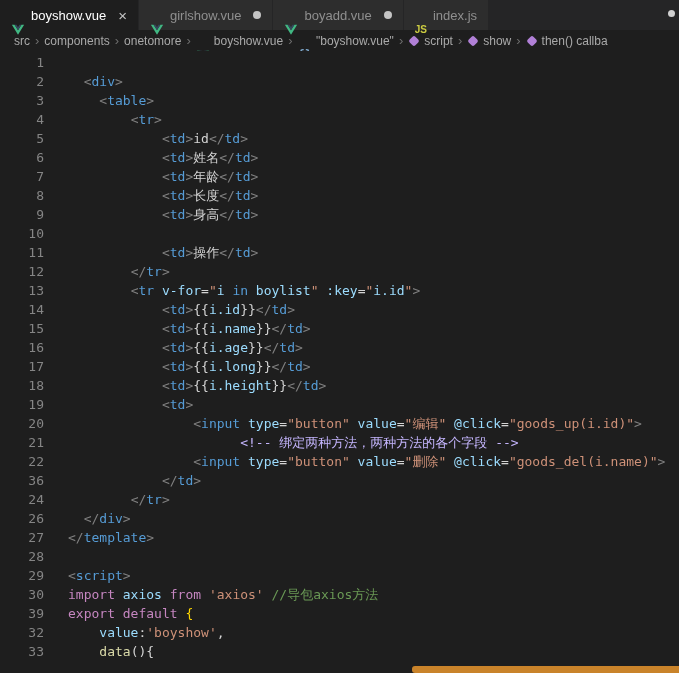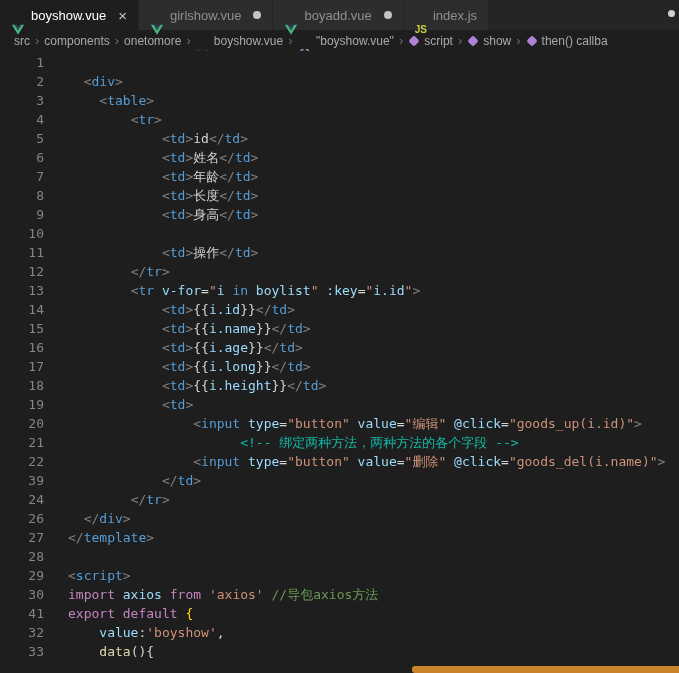--- a/index.html
+++ b/index.html
@@ -149,27 +149,27 @@
     <div class="line"><span class="ln">11</span><span class="codetxt"><span style="color: rgb(212, 212, 212);">            </span><span style="color: rgb(128, 128, 128);">&lt;</span><span style="color: rgb(86, 156, 214);">td</span><span style="color: rgb(128, 128, 128);">&gt;</span><span style="color: rgb(212, 212, 212);">操作</span><span style="color: rgb(128, 128, 128);">&lt;/</span><span style="color: rgb(86, 156, 214);">td</span><span style="color: rgb(128, 128, 128);">&gt;</span></span></div>
     <div class="line"><span class="ln">12</span><span class="codetxt"><span style="color: rgb(212, 212, 212);">        </span><span style="color: rgb(128, 128, 128);">&lt;/</span><span style="color: rgb(86, 156, 214);">tr</span><span style="color: rgb(128, 128, 128);">&gt;</span></span></div>
     <div class="line"><span class="ln">13</span><span class="codetxt"><span style="color: rgb(212, 212, 212);">        </span><span style="color: rgb(128, 128, 128);">&lt;</span><span style="color: rgb(86, 156, 214);">tr</span><span style="color: rgb(156, 220, 254);"> v-for</span><span style="color: rgb(212, 212, 212);">=</span><span style="color: rgb(206, 145, 120);">"</span><span style="color: rgb(156, 220, 254);">i</span><span style="color: rgb(86, 156, 214);"> in</span><span style="color: rgb(156, 220, 254);"> boylist</span><span style="color: rgb(206, 145, 120);">"</span><span style="color: rgb(156, 220, 254);"> :key</span><span style="color: rgb(212, 212, 212);">=</span><span style="color: rgb(206, 145, 120);">"</span><span style="color: rgb(156, 220, 254);">i.id</span><span style="color: rgb(206, 145, 120);">"</span><span style="color: rgb(128, 128, 128);">&gt;</span></span></div>
     <div class="line"><span class="ln">14</span><span class="codetxt"><span style="color: rgb(212, 212, 212);">            </span><span style="color: rgb(128, 128, 128);">&lt;</span><span style="color: rgb(86, 156, 214);">td</span><span style="color: rgb(128, 128, 128);">&gt;</span><span style="color: rgb(212, 212, 212);">{{</span><span style="color: rgb(156, 220, 254);">i.id</span><span style="color: rgb(212, 212, 212);">}}</span><span style="color: rgb(128, 128, 128);">&lt;/</span><span style="color: rgb(86, 156, 214);">td</span><span style="color: rgb(128, 128, 128);">&gt;</span></span></div>
     <div class="line"><span class="ln">15</span><span class="codetxt"><span style="color: rgb(212, 212, 212);">            </span><span style="color: rgb(128, 128, 128);">&lt;</span><span style="color: rgb(86, 156, 214);">td</span><span style="color: rgb(128, 128, 128);">&gt;</span><span style="color: rgb(212, 212, 212);">{{</span><span style="color: rgb(156, 220, 254);">i.name</span><span style="color: rgb(212, 212, 212);">}}</span><span style="color: rgb(128, 128, 128);">&lt;/</span><span style="color: rgb(86, 156, 214);">td</span><span style="color: rgb(128, 128, 128);">&gt;</span></span></div>
     <div class="line"><span class="ln">16</span><span class="codetxt"><span style="color: rgb(212, 212, 212);">            </span><span style="color: rgb(128, 128, 128);">&lt;</span><span style="color: rgb(86, 156, 214);">td</span><span style="color: rgb(128, 128, 128);">&gt;</span><span style="color: rgb(212, 212, 212);">{{</span><span style="color: rgb(156, 220, 254);">i.age</span><span style="color: rgb(212, 212, 212);">}}</span><span style="color: rgb(128, 128, 128);">&lt;/</span><span style="color: rgb(86, 156, 214);">td</span><span style="color: rgb(128, 128, 128);">&gt;</span></span></div>
     <div class="line"><span class="ln">17</span><span class="codetxt"><span style="color: rgb(212, 212, 212);">            </span><span style="color: rgb(128, 128, 128);">&lt;</span><span style="color: rgb(86, 156, 214);">td</span><span style="color: rgb(128, 128, 128);">&gt;</span><span style="color: rgb(212, 212, 212);">{{</span><span style="color: rgb(156, 220, 254);">i.long</span><span style="color: rgb(212, 212, 212);">}}</span><span style="color: rgb(128, 128, 128);">&lt;/</span><span style="color: rgb(86, 156, 214);">td</span><span style="color: rgb(128, 128, 128);">&gt;</span></span></div>
     <div class="line"><span class="ln">18</span><span class="codetxt"><span style="color: rgb(212, 212, 212);">            </span><span style="color: rgb(128, 128, 128);">&lt;</span><span style="color: rgb(86, 156, 214);">td</span><span style="color: rgb(128, 128, 128);">&gt;</span><span style="color: rgb(212, 212, 212);">{{</span><span style="color: rgb(156, 220, 254);">i.height</span><span style="color: rgb(212, 212, 212);">}}</span><span style="color: rgb(128, 128, 128);">&lt;/</span><span style="color: rgb(86, 156, 214);">td</span><span style="color: rgb(128, 128, 128);">&gt;</span></span></div>
     <div class="line"><span class="ln">19</span><span class="codetxt"><span style="color: rgb(212, 212, 212);">            </span><span style="color: rgb(128, 128, 128);">&lt;</span><span style="color: rgb(86, 156, 214);">td</span><span style="color: rgb(128, 128, 128);">&gt;</span></span></div>
     <div class="line"><span class="ln">20</span><span class="codetxt"><span style="color: rgb(212, 212, 212);">                </span><span style="color: rgb(128, 128, 128);">&lt;</span><span style="color: rgb(86, 156, 214);">input</span><span style="color: rgb(156, 220, 254);"> type</span><span style="color: rgb(212, 212, 212);">=</span><span style="color: rgb(206, 145, 120);">"button"</span><span style="color: rgb(156, 220, 254);"> value</span><span style="color: rgb(212, 212, 212);">=</span><span style="color: rgb(206, 145, 120);">"编辑"</span><span style="color: rgb(156, 220, 254);"> @click</span><span style="color: rgb(212, 212, 212);">=</span><span style="color: rgb(206, 145, 120);">"goods_up(i.id)"</span><span style="color: rgb(128, 128, 128);">&gt;</span></span></div>
-    <div class="line"><span class="ln">21</span><span class="codetxt"><span style="color: rgb(212, 212, 212);">                      </span><span style="color: #14b8a6;">&lt;!-- 绑定两种方法，两种方法的各个字段 --&gt;</span></span></div>
+    <div class="line"><span class="ln">21</span><span class="codetxt"><span style="color: rgb(212, 212, 212);">                      </span><span style="color: #c4b5fd;">&lt;!-- 绑定两种方法，两种方法的各个字段 --&gt;</span></span></div>
     <div class="line"><span class="ln">22</span><span class="codetxt"><span style="color: rgb(212, 212, 212);">                </span><span style="color: rgb(128, 128, 128);">&lt;</span><span style="color: rgb(86, 156, 214);">input</span><span style="color: rgb(156, 220, 254);"> type</span><span style="color: rgb(212, 212, 212);">=</span><span style="color: rgb(206, 145, 120);">"button"</span><span style="color: rgb(156, 220, 254);"> value</span><span style="color: rgb(212, 212, 212);">=</span><span style="color: rgb(206, 145, 120);">"删除"</span><span style="color: rgb(156, 220, 254);"> @click</span><span style="color: rgb(212, 212, 212);">=</span><span style="color: rgb(206, 145, 120);">"goods_del(i.name)"</span><span style="color: rgb(128, 128, 128);">&gt;</span></span></div>
-    <div class="line"><span class="ln">39</span><span class="codetxt"><span style="color: rgb(212, 212, 212);">            </span><span style="color: rgb(128, 128, 128);">&lt;/</span><span style="color: rgb(86, 156, 214);">td</span><span style="color: rgb(128, 128, 128);">&gt;</span></span></div>
+    <div class="line"><span class="ln">36</span><span class="codetxt"><span style="color: rgb(212, 212, 212);">            </span><span style="color: rgb(128, 128, 128);">&lt;/</span><span style="color: rgb(86, 156, 214);">td</span><span style="color: rgb(128, 128, 128);">&gt;</span></span></div>
     <div class="line"><span class="ln">24</span><span class="codetxt"><span style="color: rgb(212, 212, 212);">        </span><span style="color: rgb(128, 128, 128);">&lt;/</span><span style="color: rgb(86, 156, 214);">tr</span><span style="color: rgb(128, 128, 128);">&gt;</span></span></div>
     <div class="line"><span class="ln">26</span><span class="codetxt"><span style="color: rgb(212, 212, 212);">  </span><span style="color: rgb(128, 128, 128);">&lt;/</span><span style="color: rgb(86, 156, 214);">div</span><span style="color: rgb(128, 128, 128);">&gt;</span></span></div>
     <div class="line"><span class="ln">27</span><span class="codetxt"><span style="color: rgb(128, 128, 128);">&lt;/</span><span style="color: rgb(86, 156, 214);">template</span><span style="color: rgb(128, 128, 128);">&gt;</span></span></div>
     <div class="line"><span class="ln">28</span><span class="codetxt"></span></div>
     <div class="line"><span class="ln">29</span><span class="codetxt"><span style="color: rgb(128, 128, 128);">&lt;</span><span style="color: rgb(86, 156, 214);">script</span><span style="color: rgb(128, 128, 128);">&gt;</span></span></div>
     <div class="line"><span class="ln">30</span><span class="codetxt"><span style="color: rgb(197, 134, 192);">import</span><span style="color: rgb(156, 220, 254);"> axios</span><span style="color: rgb(197, 134, 192);"> from</span><span style="color: rgb(206, 145, 120);"> 'axios'</span><span style="color: rgb(106, 153, 85);"> //导包axios方法</span></span></div>
-    <div class="line"><span class="ln">41</span><span class="codetxt"><span style="color: rgb(197, 134, 192);">export default</span><span style="color: rgb(255, 215, 0);"> {</span></span></div>
+    <div class="line"><span class="ln">39</span><span class="codetxt"><span style="color: rgb(197, 134, 192);">export default</span><span style="color: rgb(255, 215, 0);"> {</span></span></div>
     <div class="line"><span class="ln">32</span><span class="codetxt"><span style="color: rgb(212, 212, 212);">    </span><span style="color: rgb(156, 220, 254);">value</span><span style="color: rgb(212, 212, 212);">:</span><span style="color: rgb(206, 145, 120);">'boyshow'</span><span style="color: rgb(212, 212, 212);">,</span></span></div>
     <div class="line"><span class="ln">33</span><span class="codetxt"><span style="color: rgb(212, 212, 212);">    </span><span style="color: rgb(220, 220, 170);">data</span><span style="color: rgb(212, 212, 212);">(){</span></span></div>
   </div>
 
 <div class="orange-bar"></div>
 
 </body></html>

